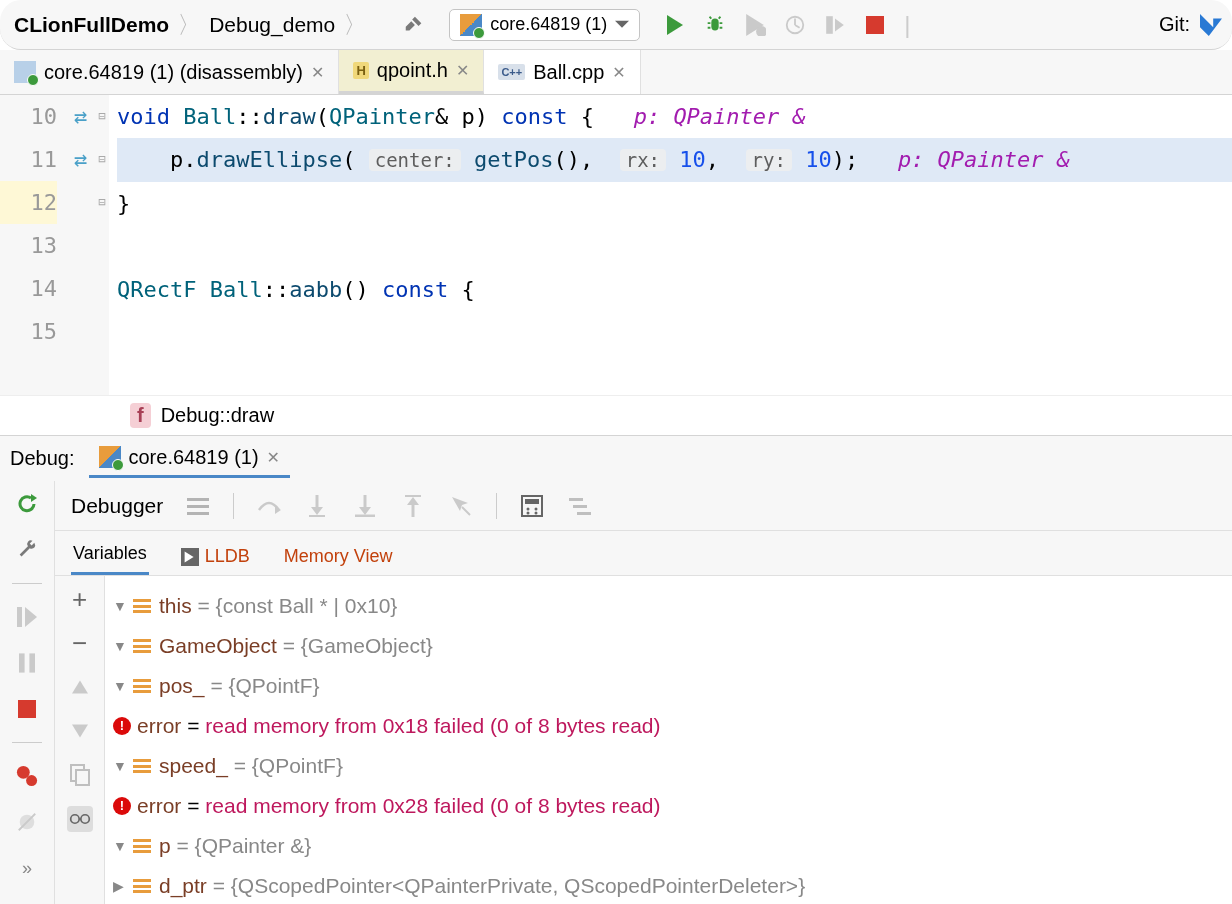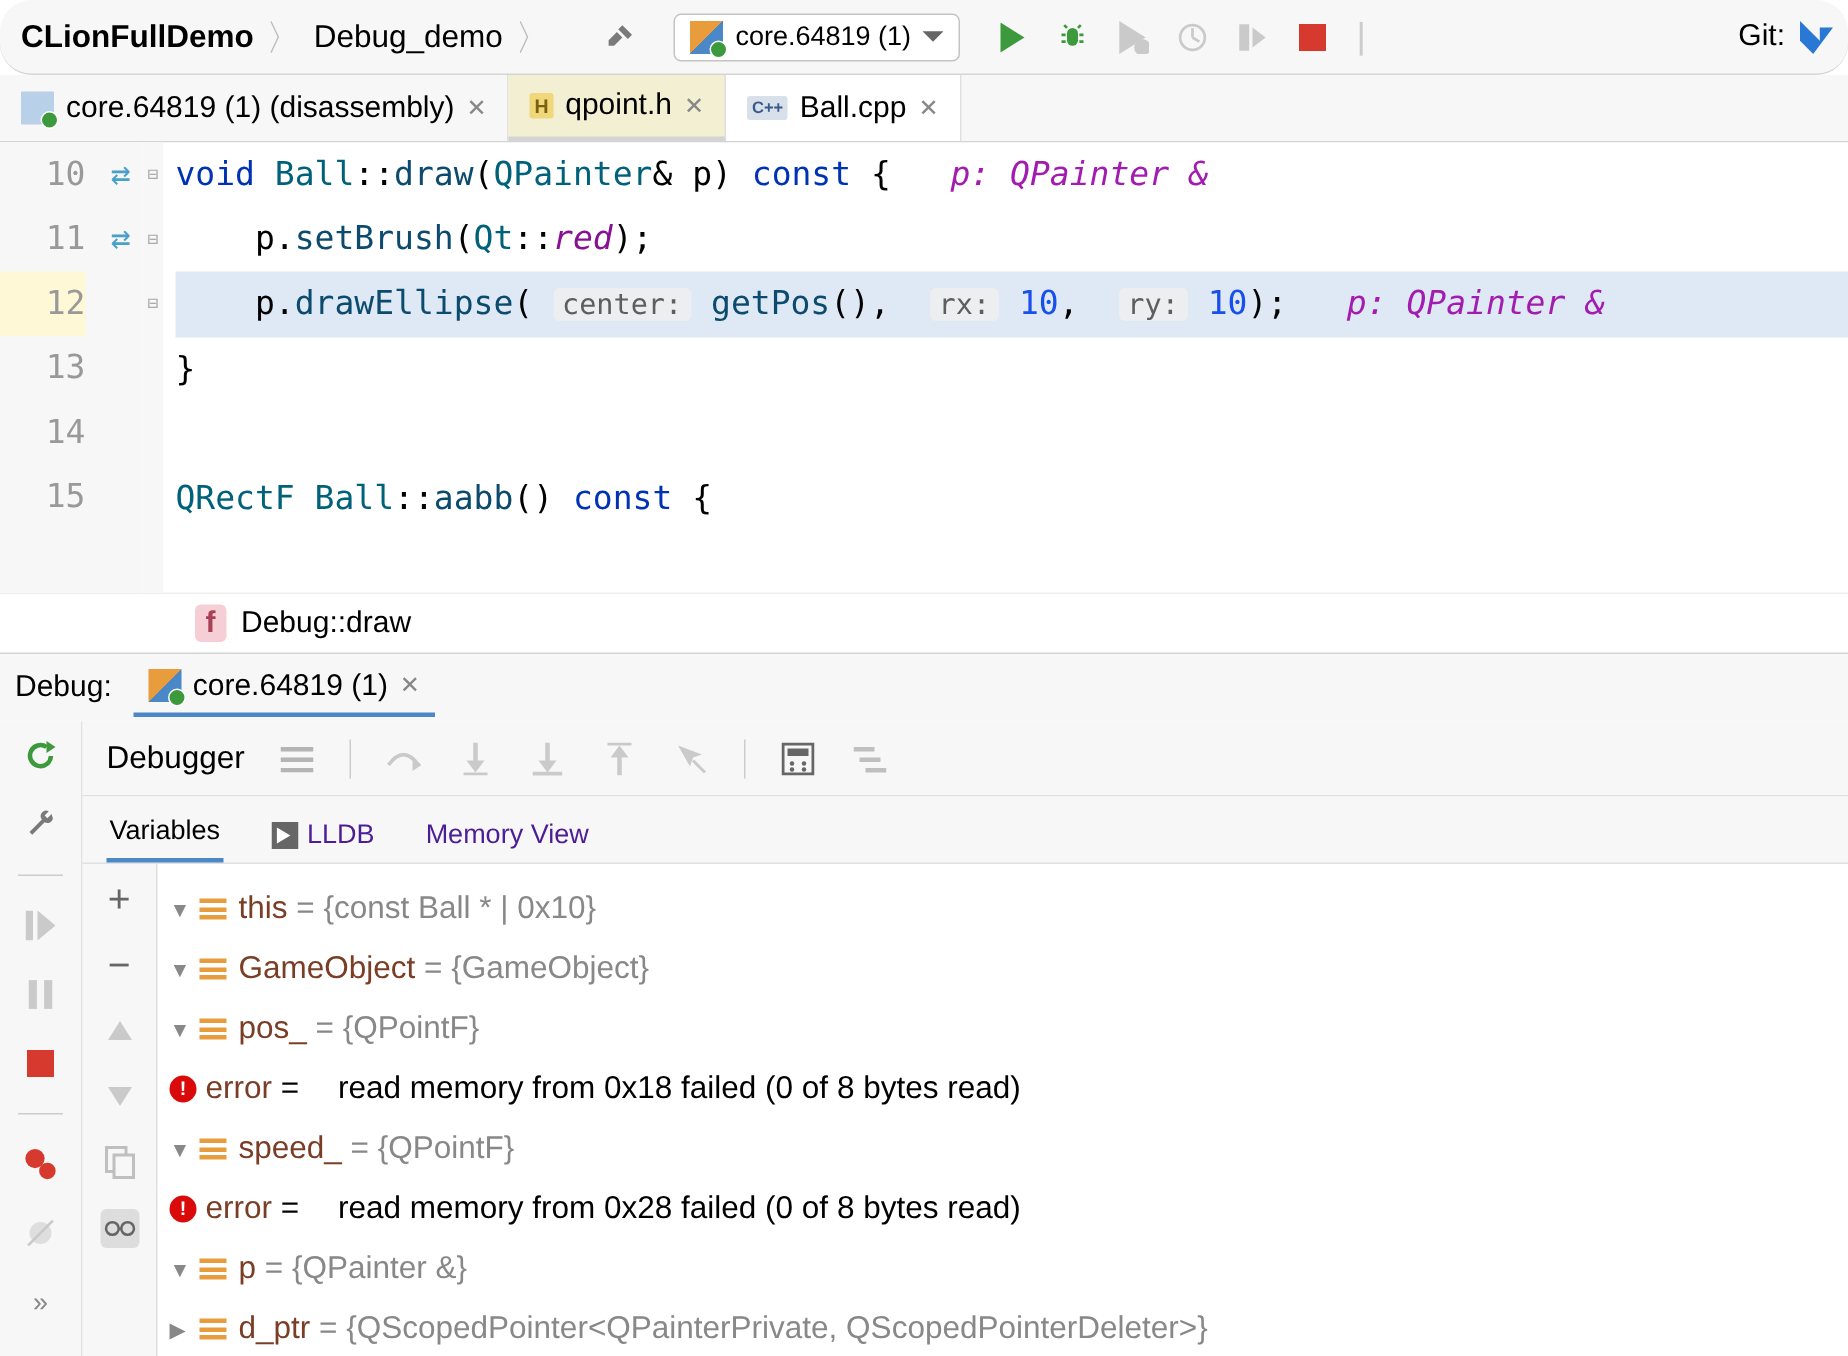--- a/index.html
+++ b/index.html
@@ -192,21 +192,21 @@
   align-items: end;
   padding: 0 16px;
   gap: 30px;
   background: #f7f7f7;
   font-size: 18px;
   border-bottom: 1px solid #e0e0e0;
 }
 .subtab {
   padding: 8px 2px;
   cursor: pointer;
-  color: #4c1d95;
+  color: #c2410c;
   display: flex;
   align-items: center;
   gap: 6px;
 }
 .subtab.active {
   color: #000;
   border-bottom: 3px solid #4A88C7;
 }
 .var-panel {
   display: flex;
@@ -228,21 +228,21 @@
   line-height: 40px;
 }
 .tree-row { display: flex; align-items: center; white-space: pre; }
 .chev { color: #888; width: 20px; display: inline-block; cursor: pointer; font-size: 14px; }
 .var-icon { display: inline-flex; width: 18px; height: 14px; margin-right: 8px; }
 .var-lines { width: 100%; height: 100%; display: flex; flex-direction: column; justify-content: space-between; }
 .var-lines span { height: 3px; background: #e89c3c; display: block; }
 .vname { color: #7A3E26; }
 .vtype { color: #888; }
 .vval { color: #000; }
-.verr { color: #000000; margin-left: 20px; }
+.verr { color: #be185d; }
 .err-icon { width: 18px; height: 18px; background: #DB0A0A; border-radius: 50%; color: #fff; display: inline-flex; align-items: center; justify-content: center; font-size: 13px; font-weight: bold; margin-right: 6px; }
 
 
 .svg { display: block; }
 .core-icon { width: 22px; height: 22px; position: relative; }
 .core-icon::before {
   content: ""; position: absolute; inset: 0;
   background: linear-gradient(135deg, #e89c3c 0 50%, #4A88C7 50% 100%);
 }
 .core-icon::after {
@@ -375,21 +375,20 @@
   <div style="width:14px;background:#f7f7f7;line-height:43px;font-size:12px;color:#aaa;text-align:center">
     <div>⊟</div>
       <div></div>
       <div></div>
     <div>⊟</div>
       <div></div>
     <div>⊟</div>
   </div>
   <div class="code-lines">
     <div class="code-line"><span class="kw">void</span> <span class="cls">Ball</span>::<span class="fn">draw</span>(<span class="cls">QPainter</span>&amp; <span>p</span>) <span class="kw">const</span> {   <span class="hint">p: QPainter &amp;</span></div>
-    <div class="code-line">    p.<span class="fn">setBrush</span>(<span class="cls">Qt</span>::<span class="ital">red</span>);</div>
     <div class="code-line current">    p.<span class="fn">drawEllipse</span>( <span class="param-hint">center:</span> <span class="fn">getPos</span>(),  <span class="param-hint">rx:</span> <span class="num">10</span>,  <span class="param-hint">ry:</span> <span class="num">10</span>);   <span class="hint">p: QPainter &amp;</span></div>
     <div class="code-line">}</div>
     <div class="code-line"> </div>
     <div class="code-line"><span class="cls">QRectF</span> <span class="cls">Ball</span>::<span class="fn">aabb</span>() <span class="kw">const</span> {</div>
   </div>
 </div>
 
 <div class="breadcrumb-bar">
   <span class="bc-badge">f</span>
   <span>Debug::draw</span>

